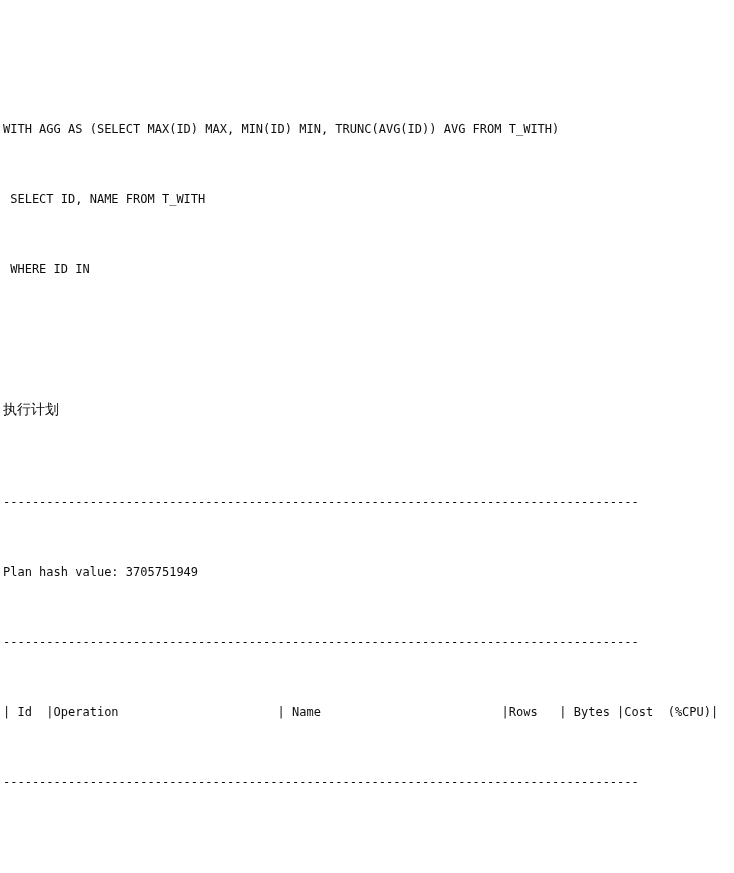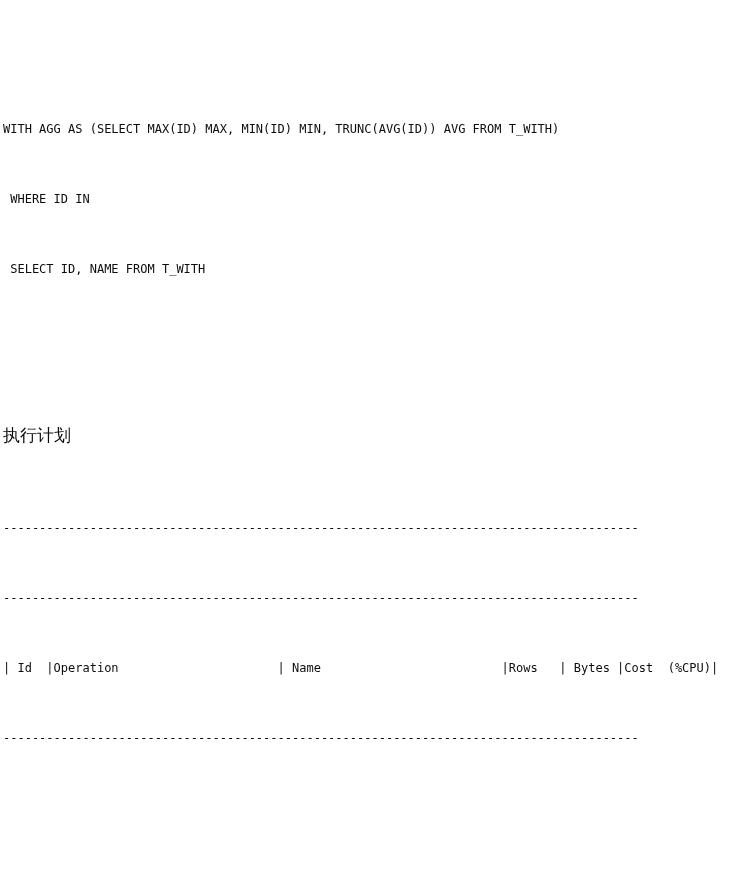--- a/index.html
+++ b/index.html
@@ -23,39 +23,39 @@
     letter-spacing: 0px;
   }
   .line {
     white-space: pre;
     height: 23.3px;
     font-family: "DejaVu Sans Mono", "Liberation Mono", monospace;
     font-size: 12px;
   }
   .cjk {
     font-family: Liberation Sans, sans-serif;
-    font-size: 17px;
+    font-size: 14px;
     letter-spacing: 0px;
-    margin-top: 26px;
   }
 </style>
 </head>
 <body>
 
 <div id="console">
 
   <div>
     <div class="line">WITH AGG AS (SELECT MAX(ID) MAX, MIN(ID) MIN, TRUNC(AVG(ID)) AVG FROM T_WITH)</div>
+    <div class="line"> SELECT ID, NAME FROM T_WITH</div>
     <div class="line"> WHERE ID IN</div>
-    <div class="line"> SELECT ID, NAME FROM T_WITH</div>
   </div>
 
   <div class="line cjk">执行计划</div>
 
   <div class="line">----------------------------------------------------------------------------------------</div>
+  <div class="line">Plan hash value: 3705751949</div>
   <div class="line">----------------------------------------------------------------------------------------</div>
   <div class="line">| Id  |Operation                      | Name                         |Rows   | Bytes |Cost  (%CPU)|</div>
   <div class="line">----------------------------------------------------------------------------------------</div>
 
   
 
   
 
   
   

